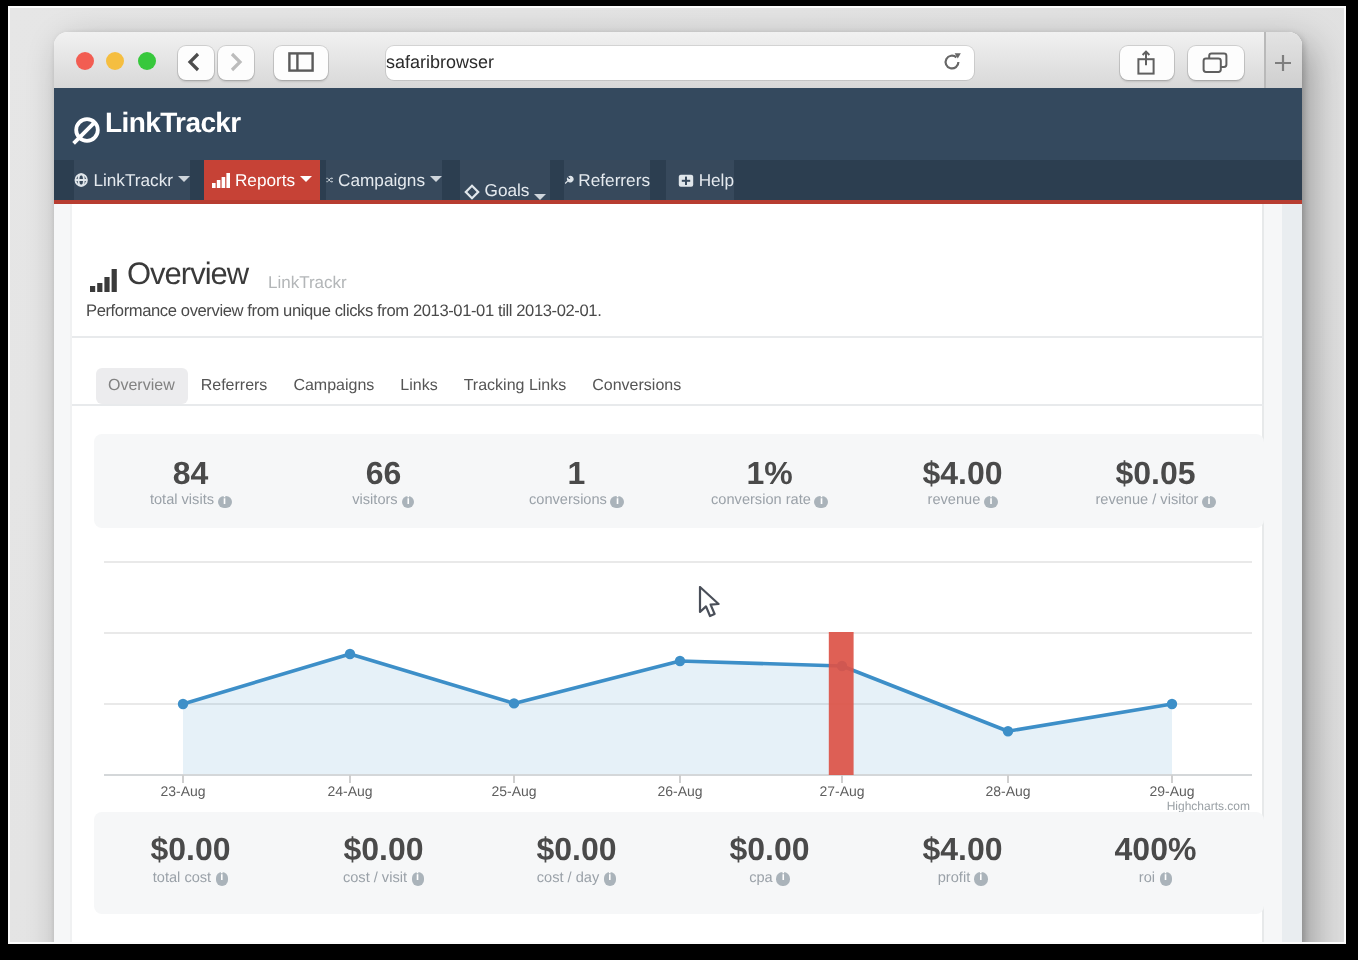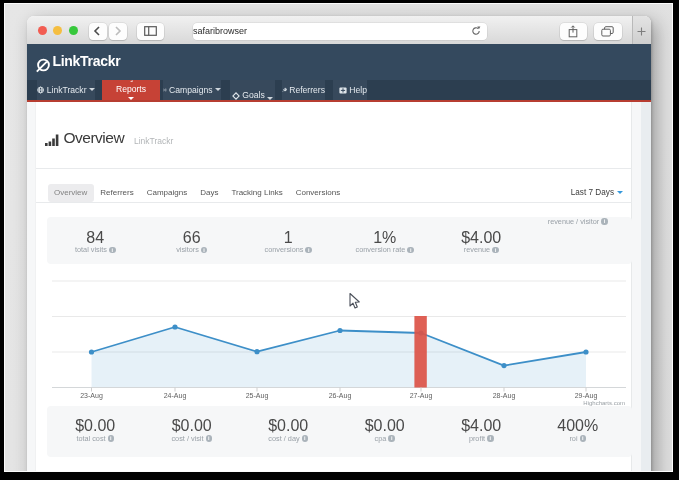--- a/index.html
+++ b/index.html
@@ -31,21 +31,21 @@
 #plusarea{position:absolute;left:605px;top:0;width:19px;height:28px;
   background:linear-gradient(#e3e3e3,#cfcfcf);border-left:1px solid #b9b9b9;}
 .icn{position:absolute;}
 
 #navy{position:absolute;left:0;top:28px;width:624px;height:35.5px;background:#34495e;}
 #logo{position:absolute;left:10px;top:36px;height:20px;}
 #logotext{position:absolute;left:30px;top:37.5px;color:#fff;font-size:15px;font-weight:bold;letter-spacing:0.2px;}
 #navstrip{position:absolute;left:0;top:63.5px;width:624px;height:20px;background:#2c3e50;}
 .tab{position:absolute;top:0;height:20px;background:#37495c;color:#e4e9ee;font-size:8.6px;white-space:nowrap;overflow:hidden;
   display:flex;align-items:center;justify-content:center;gap:2.5px;}
-.tab.active{background:#c64236;color:#fff;flex-direction:column;}
+.tab.active{background:#c64236;color:#fff;}
 .caret{width:0;height:0;border-left:3px solid transparent;border-right:3px solid transparent;
   border-top:3.5px solid #cfd6dc;display:inline-block;}
 .tab.active .caret{border-top-color:#fff;}
 #redline{position:absolute;left:0;top:83.5px;width:624px;height:2px;background:#b73d31;}
 
 #content{position:absolute;left:0;top:85.5px;width:624px;height:614px;background:#f6f7f8;}
 #scrollbar{position:absolute;left:614px;top:0;width:10px;height:614px;background:#e9edf0;}
 #card{position:absolute;left:8px;top:0;width:595px;height:614px;background:#fff;
   border-left:1px solid #f0f1f2;border-right:1px solid #e7e9ea;}
 #ovicon{position:absolute;left:8.5px;top:32.5px;}
@@ -58,21 +58,21 @@
 .ptab{font-size:8px;color:#555;padding:0 6.5px;height:18px;line-height:18px;}
 .ptab.on{background:#ececee;border-radius:3px;color:#828282;}
 #last7{position:absolute;left:500px;top:82px;width:87px;height:18px;line-height:18px;
   font-size:8.2px;color:#3c3c3c;text-align:right;}
 #last7 .bluecaret{display:inline-block;width:0;height:0;border-left:3px solid transparent;
   border-right:3px solid transparent;border-top:3.5px solid #3498db;margin-left:3px;vertical-align:middle;}
 
 .stats{position:absolute;left:11px;width:579px;height:47px;background:#f6f7f8;border-radius:4px;
   display:flex;padding-right:6px;}
 .stat{flex:1;text-align:center;}
-.stat .v{font-size:16px;line-height:16px;color:#4a4a4a;font-weight:normal;margin-top:12.5px;}
+.stat .v{font-size:16px;line-height:16px;color:#4a4a4a;font-weight:bold;margin-top:12.5px;}
 .stat .l{font-size:7.3px;line-height:8px;color:#9aa1a8;margin-top:0.5px;}
 .ii{display:inline-block;width:6.5px;height:6.5px;line-height:7px;border-radius:50%;
   background:#aab3ba;color:#fff;font-size:5.5px;text-align:center;vertical-align:1%;
   font-weight:bold;font-style:normal;}
 #cursor{position:absolute;left:322px;top:191.5px;}
 </style>
 </head>
 <body>
 <div id="desktop">
 <div id="win">
@@ -181,30 +181,30 @@
     <div id="scrollbar"></div>
     <div id="card">
       <svg id="ovicon" width="15" height="12" viewBox="0 0 15 12">
             <rect x="0" y="9" width="2.6" height="3" fill="#3a3a3a"></rect>
             <rect x="3.6" y="7.5" width="2.6" height="4.5" fill="#3a3a3a"></rect>
             <rect x="7.2" y="4.5" width="2.6" height="7.5" fill="#3a3a3a"></rect>
             <rect x="10.8" y="0.5" width="2.6" height="11.5" fill="#3a3a3a"></rect>
           </svg>
       <div id="ovtitle">Overview</div>
       <div id="ovsub1">LinkTrackr</div>
+      <div id="ovdesc">Performance overview from unique clicks from 2013-01-01 till 2013-02-01.</div>
       <div class="divider" style="top:66.5px;"></div>
       <div id="tabsrow">
         <div class="ptab on">Overview</div>
         <div class="ptab">Referrers</div>
         <div class="ptab">Campaigns</div>
-        <div class="ptab">Days</div>
+        <div class="ptab">Links</div>
         <div class="ptab">Tracking Links</div>
         <div class="ptab">Conversions</div>
       </div>
-      <div id="last7">Last 7 Days<span class="bluecaret"></span></div>
       <div class="divider" style="top:100px;"></div>
 
       <div class="stats" style="top:115.5px;">
         <div class="stat">
               <div class="v">84</div>
               <div class="l">total visits <span class="ii">i</span></div>
             </div>
         <div class="stat">
               <div class="v">66</div>
               <div class="l">visitors <span class="ii">i</span></div>
@@ -215,20 +215,21 @@
             </div>
         <div class="stat">
               <div class="v">1%</div>
               <div class="l">conversion rate <span class="ii">i</span></div>
             </div>
         <div class="stat">
               <div class="v">$4.00</div>
               <div class="l">revenue <span class="ii">i</span></div>
             </div>
         <div class="stat">
+              <div class="v">$0.05</div>
               <div class="l">revenue / visitor <span class="ii">i</span></div>
             </div>
       </div>
 
       <svg id="chart" width="596" height="150" viewBox="0 0 596 150" style="position:absolute;left:0;top:168.5px;">
         <line x1="16" y1="11" x2="590" y2="11" stroke="#e9e9e9" stroke-width="1"></line>
         <line x1="16" y1="46.5" x2="590" y2="46.5" stroke="#e9e9e9" stroke-width="1"></line>
         <line x1="16" y1="82" x2="590" y2="82" stroke="#e9e9e9" stroke-width="1"></line>
         <line x1="16" y1="117.5" x2="590" y2="117.5" stroke="#d4d7d9" stroke-width="1"></line>
         <path d="M55.5,82 L139,57 L221,81.7 L304,60.5 L385,63 L468,95.6 L550,82 L550,117 L55.5,117 Z" fill="#3d8fc8" fill-opacity="0.13"></path>

